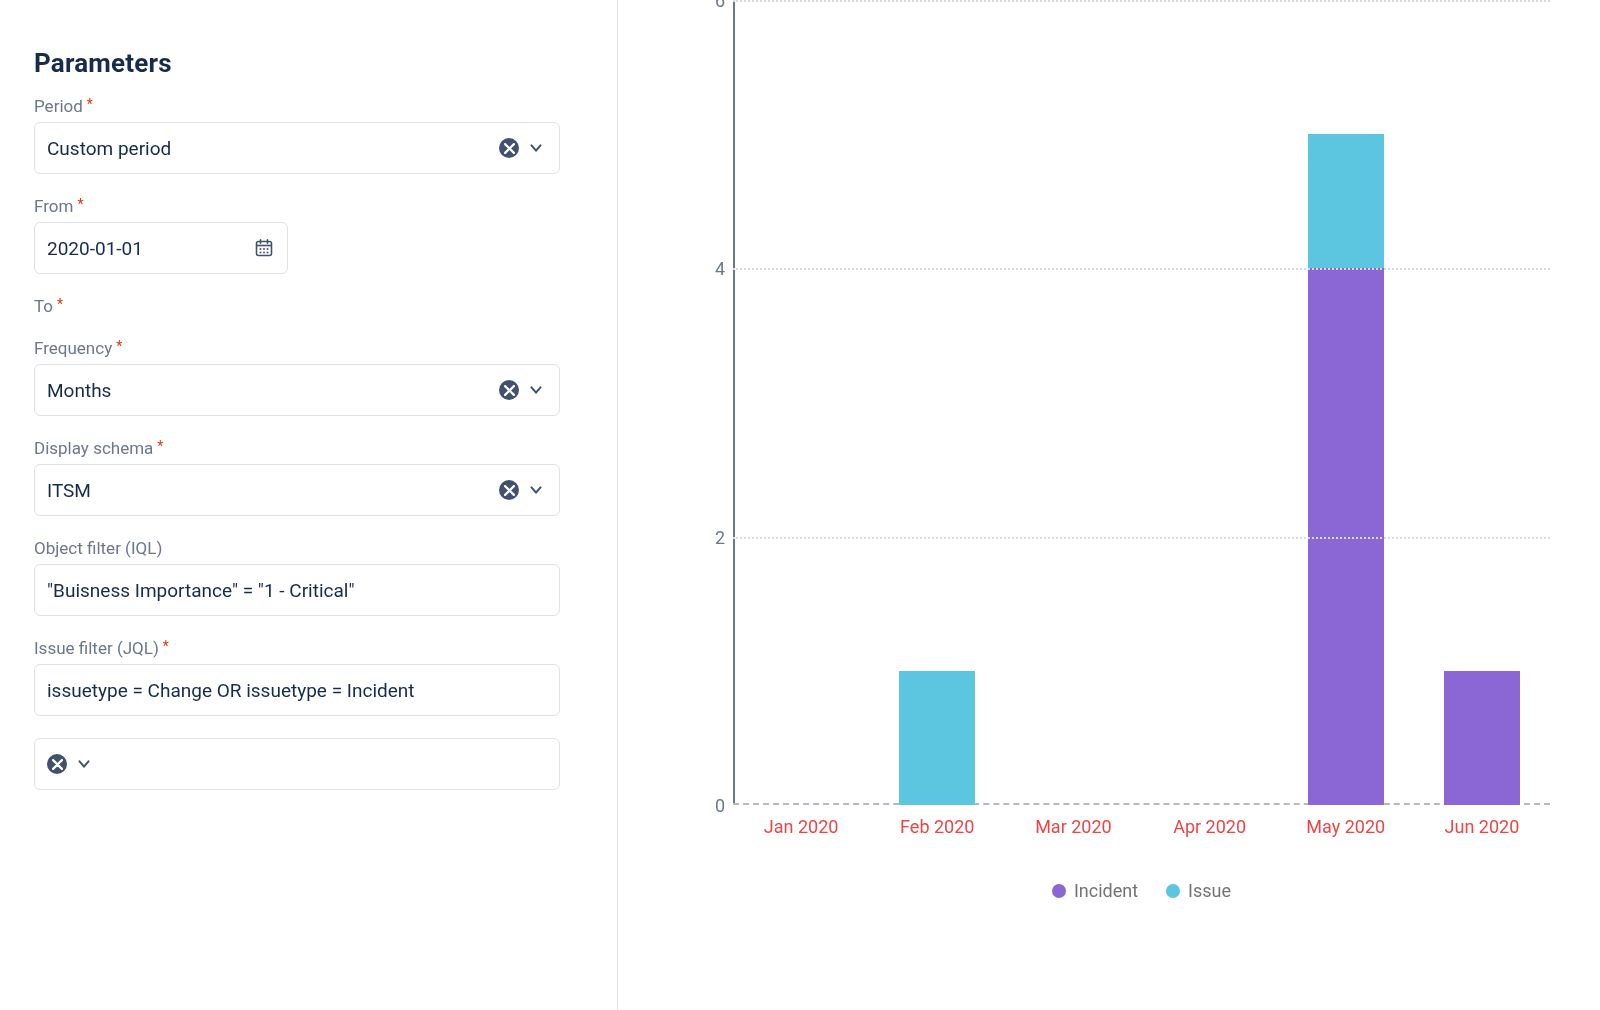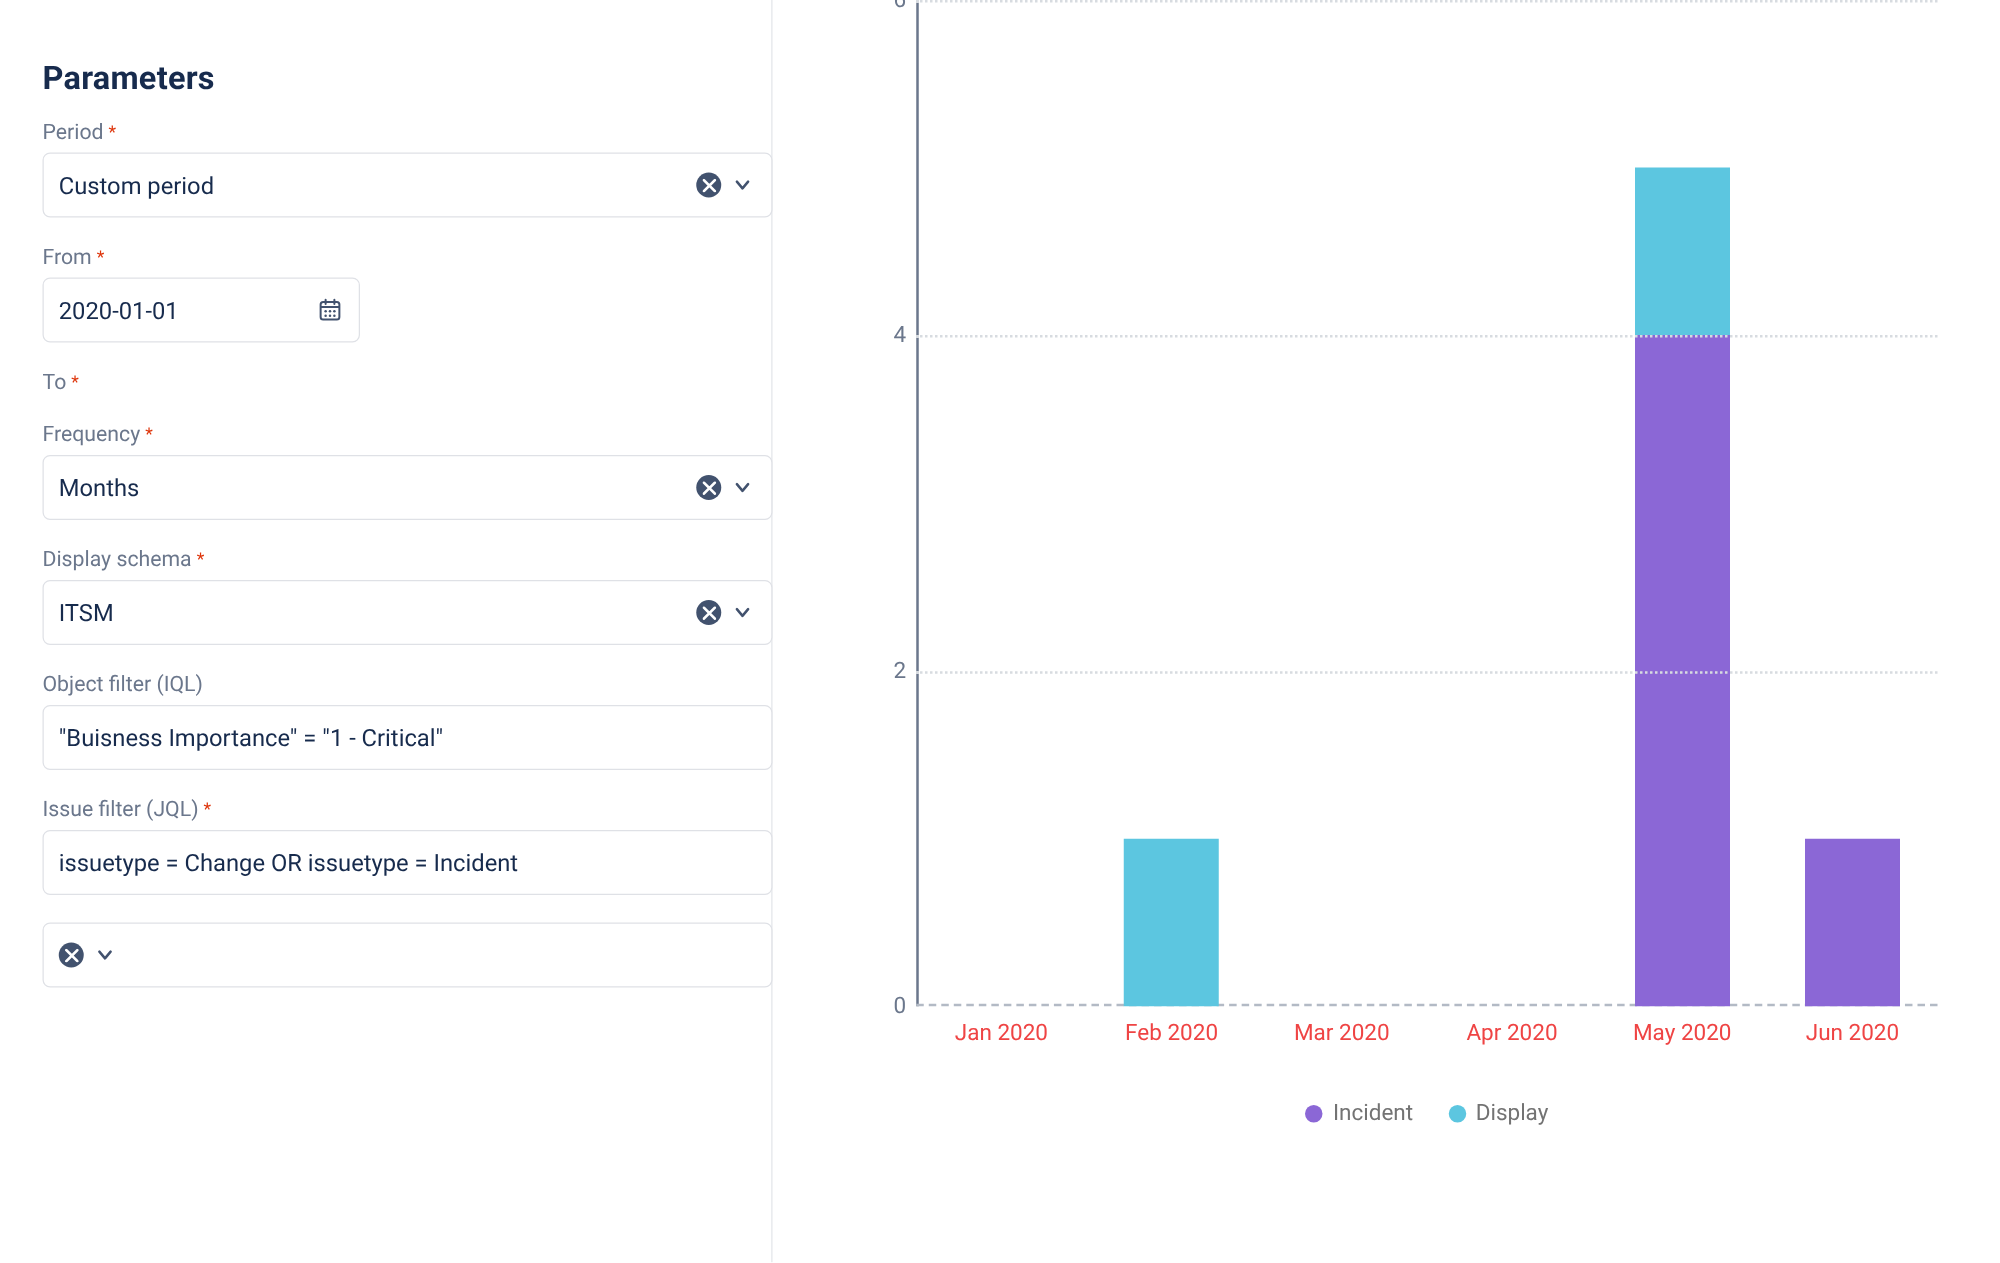--- a/index.html
+++ b/index.html
@@ -1,25 +1,25 @@
 <!DOCTYPE html>
 <html><head>
 <meta charset="utf-8">
 <style>
   * { box-sizing: border-box; }
   html, body { margin:0; padding:0; font-family: -apple-system, BlinkMacSystemFont, "Segoe UI", Roboto, Helvetica, Arial, sans-serif; background:#fff; color:#172B4D; }
   .app { display:flex; width:1600px; height:1010px; }
   .sidebar { width:618px; padding:28px 34px 0 34px; border-right:1px solid #E3E6EA; background:#fff; position:relative; }
   .sidebar h2 { font-size:26px; font-weight:700; margin:20px 0 18px 0; letter-spacing:0.2px; }
   .field { margin-bottom:22px; }
-  .field-label { font-size:17px; color:#6B778C; margin-bottom:6px; display:flex; align-items:flex-end; gap:4px; }
+  .field-label { font-size:17px; color:#6B778C; margin-bottom:6px; display:flex; align-items:center; gap:4px; }
   .req { color:#DE350B; font-size:14px; position:relative; top:-2px; }
   
   .ctrl { height:52px; border:1.2px solid #DFE1E6; border-radius:6px; background:#fff; display:flex; align-items:center; padding:0 12px; font-size:19px; color:#172B4D; width:100%; }
-  .ctrl.wide { width:584px; }
+  .ctrl.wide { width:526px; }
   .ctrl.datew { width:254px; }
   .ctrl .value { flex:1; }
   .ctrl .icons { display:flex; align-items:center; gap:6px; }
   .icon-x { width:20px; height:20px; border-radius:50%; background:#42526E; display:inline-flex; align-items:center; justify-content:center; color:#fff; font-size:13px; line-height:1; }
   .icon-x svg { width:11px; height:11px; }
   .icon-chevron { width:22px; height:22px; display:inline-flex; align-items:center; justify-content:center; color:#42526E; }
   .icon-chevron svg { width:18px; height:18px; }
   .icon-cal { width:22px; height:22px; display:inline-flex; align-items:center; justify-content:center; color:#42526E; }
   .icon-cal svg { width:20px; height:20px; }
   
@@ -225,21 +225,21 @@
             <div class="xcell">May 2020</div>
             <div class="xcell">Jun 2020</div>
           </div>
         <div class="legend" id="legend">
             <div class="item">
               <span class="swatch" style="background: rgb(139, 103, 214);"></span>
               <span>Incident</span>
             </div>
             <div class="item">
               <span class="swatch" style="background: rgb(92, 198, 224);"></span>
-              <span>Display</span>
+              <span>Issue</span>
             </div>
           </div>
       <div class="ytick" style="top: 100%;">0</div>
           <div class="grid-line" style="top: 66.6667%;"></div>
           <div class="ytick" style="top: 66.6667%;">2</div>
           <div class="grid-line" style="top: 33.3333%;"></div>
           <div class="ytick" style="top: 33.3333%;">4</div>
           <div class="grid-line" style="top: 0%;"></div>
           <div class="ytick" style="top: 0%;">6</div>
         </div>

